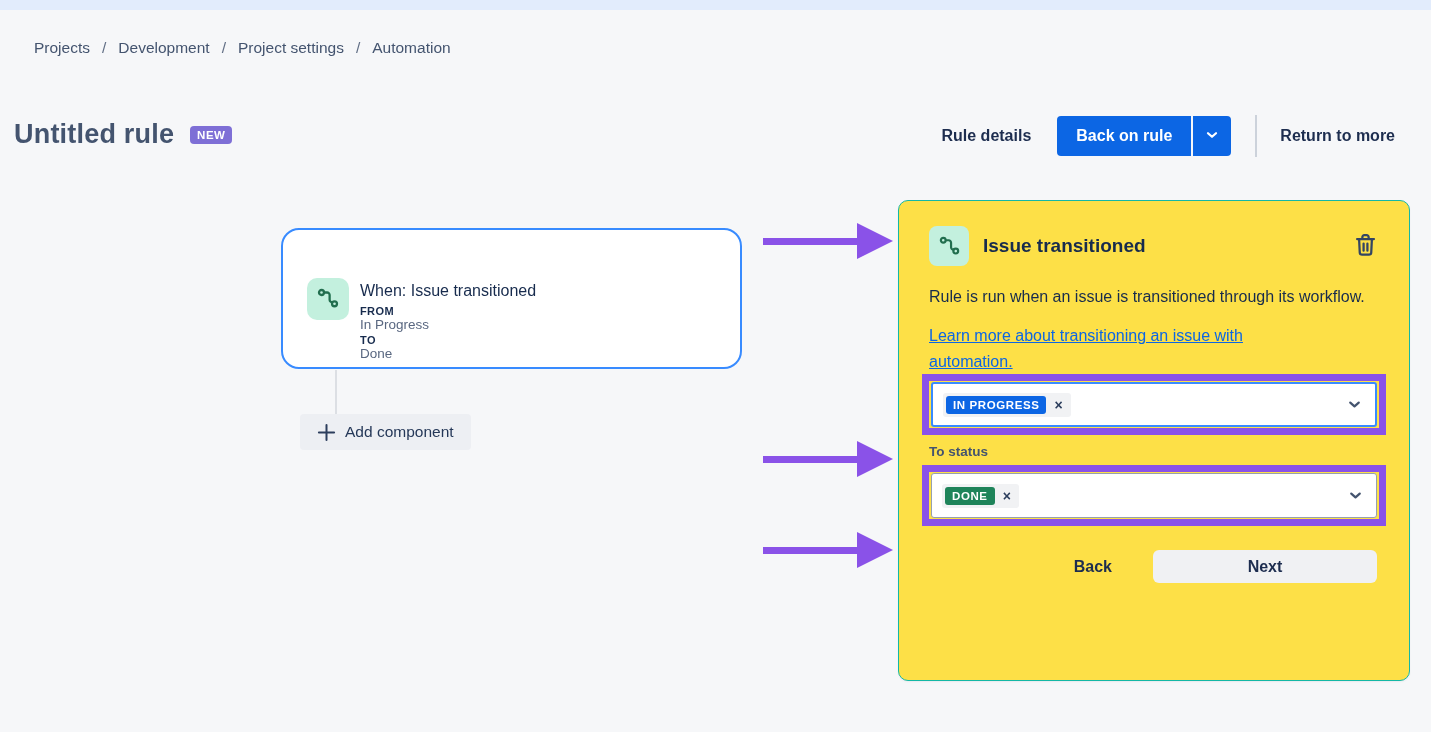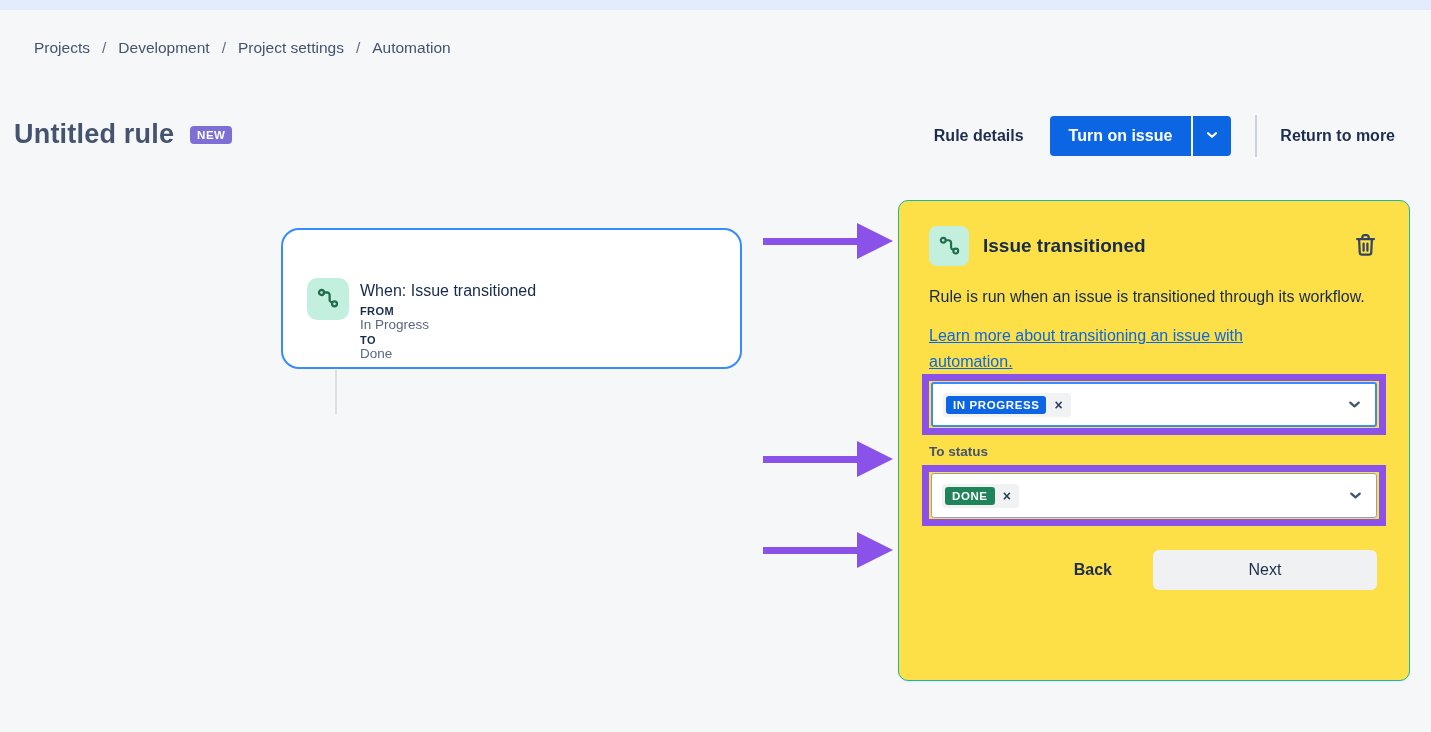--- a/index.html
+++ b/index.html
@@ -66,22 +66,22 @@
   .tag { background:#f1f2f4; border-radius:3px; display:flex; align-items:center; gap:8px; padding:3px 4px 3px 3px; }
   .chip { color:#fff; font-size:11.5px; font-weight:700; letter-spacing:0.6px; padding:3px 7px; border-radius:3px; }
   .chip.blue { background:var(--accent,#0C66E4); }
   .chip.green { background:var(--chip_green,#1F845A); }
   .tag-remove { background:none; border:none; font-size:14px; font-weight:700; color:#2c3e5d; cursor:pointer;
                 padding:0 4px 0 0; line-height:1; font-family:inherit; }
   .select-caret { margin-left:auto; display:flex; }
 
   .panel-footer { margin-top:24px; padding:0 32px; display:flex; align-items:center; justify-content:flex-end; gap:41px; }
   .back-btn { background:none; border:none; font-size:16px; font-weight:700; color:#1d2d4f; cursor:pointer; font-family:inherit; }
-  .next-btn { width:224px; height:40px; background:#f0f1f3; border:none; border-radius:6px; font-size:16px;
-              font-weight:400; color:#1d2d4f; cursor:pointer; font-family:inherit; }
+  .next-btn { width:224px; height:33px; background:#f0f1f3; border:none; border-radius:6px; font-size:16px;
+              font-weight:700; color:#1d2d4f; cursor:pointer; font-family:inherit; }
 
   
   .arrow { position:absolute; width:132px; height:40px; left:763px; }
   .arrow .shaft { position:absolute; left:0; top:16.5px; width:96px; height:7px; background:var(--annotation_purple,#8A52E8); }
   .arrow .head { position:absolute; left:94px; top:2px; width:0; height:0;
                  border-top:18px solid transparent; border-bottom:18px solid transparent;
                  border-left:36px solid var(--annotation_purple,#8A52E8); }
   .arrow1 { top:221px; } .arrow2 { top:439px; } .arrow3 { top:530px; }
 </style>
 </head>
@@ -102,21 +102,21 @@
   </nav>
 
   <div class="title-row">
     <h1 class="page-title">Untitled rule</h1>
     <span class="new-badge">NEW</span>
   </div>
 
   <div class="header-actions">
     <span class="text-btn rule-details">Rule details</span>
     <div class="split-btn">
-      <button class="btn-primary">Turn on issue</button>
+      <button class="btn-primary">Back on rule</button>
       <button class="btn-caret">
         <span>
           <svg width="16" height="16" viewBox="0 0 16 16" fill="none" stroke="#ffffff" stroke-width="2.2" stroke-linecap="round" stroke-linejoin="round">
               <path d="M4 6.2l4 3.6 4-3.6"></path>
             </svg>
         </span>
       </button>
     </div>
     <div class="header-divider"></div>
     <span class="text-btn">Return to more</span>
@@ -134,20 +134,28 @@
       <div class="trigger-title">When: Issue transitioned</div>
       <div class="kv-label">FROM</div>
       <div class="kv-value">In Progress</div>
       <div class="kv-label">TO</div>
       <div class="kv-value">Done</div>
     </div>
   </div>
 
   <div class="connector"></div>
 
+  <button class="add-component">
+    <span style="display:flex;">
+      <svg width="19" height="19" viewBox="0 0 18 18" fill="none" stroke="#2c3e5d" stroke-width="1.9" stroke-linecap="round">
+          <path d="M9 1.8v14.4M1.8 9h14.4"></path>
+        </svg>
+    </span>
+    <span>Add component</span>
+  </button>
 
   <section class="panel">
     <div class="panel-header">
       <div class="icon-tile" style="width:40px;height:40px;border-radius:8px;">
         <svg width="25" height="25" viewBox="0 0 24 24" fill="none" stroke="#216E4E" stroke-width="2.1" stroke-linecap="round">
           <circle cx="6" cy="6" r="2.3"></circle>
           <path d="M8.6 6h2.6a2.3 2.3 0 0 1 2.3 2.3v4.4a2.3 2.3 0 0 0 2.3 2.3h.1"></path>
           <circle cx="18" cy="16.4" r="2.3"></circle>
         </svg>
       </div>

